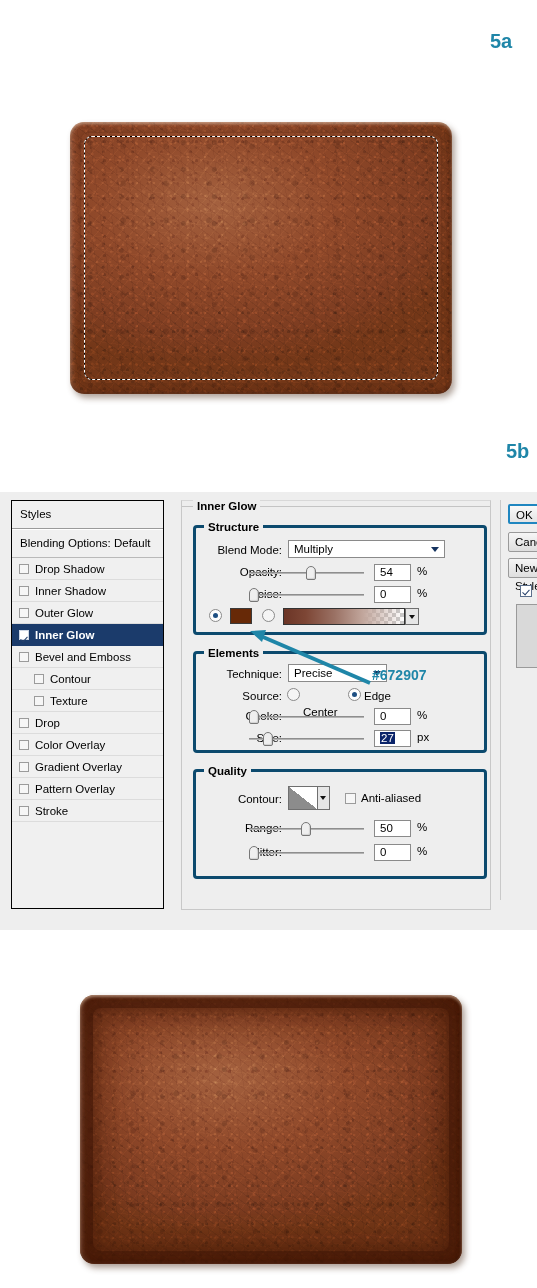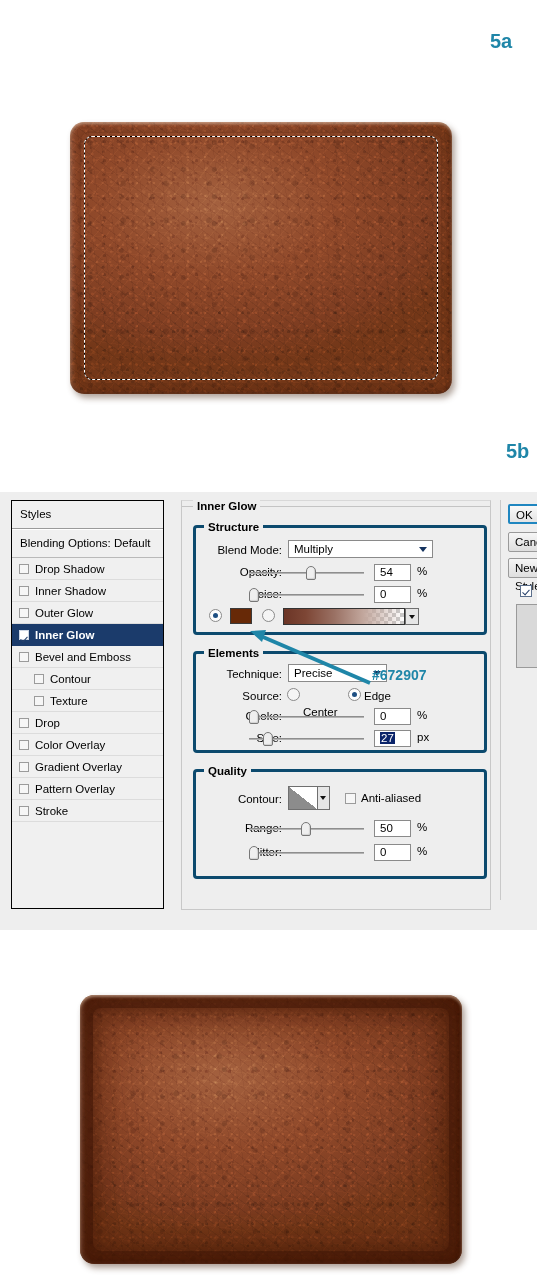--- a/index.html
+++ b/index.html
@@ -259,21 +259,21 @@
   </div>
 
   <div id="settings-pane">
     <div class="pane-line"></div>
     <div class="pane-title">Inner Glow</div>
 
     <div class="group" style="left:11px;top:24px;width:288px;height:104px;">
       <div class="group-title">Structure</div>
 
       <div class="lbl" style="left:10px;top:16px;width:76px;">Blend Mode:</div>
-      <div class="select" style="left:92px;top:12px;width:145px;">
+      <div class="select" style="left:92px;top:12px;width:157px;">
         <span>Multiply</span>
         <span class="arrow"></span>
       </div>
 
       <div class="lbl" style="left:10px;top:38px;width:76px;">Opacity:</div>
       <div class="slider" style="left:53px;top:38px;width:115px;">
         <div class="track"></div>
         <div class="thumb" style="left:57px;"></div>
       </div>
       <div class="numbox" style="left:178px;top:36px;width:37px;">

